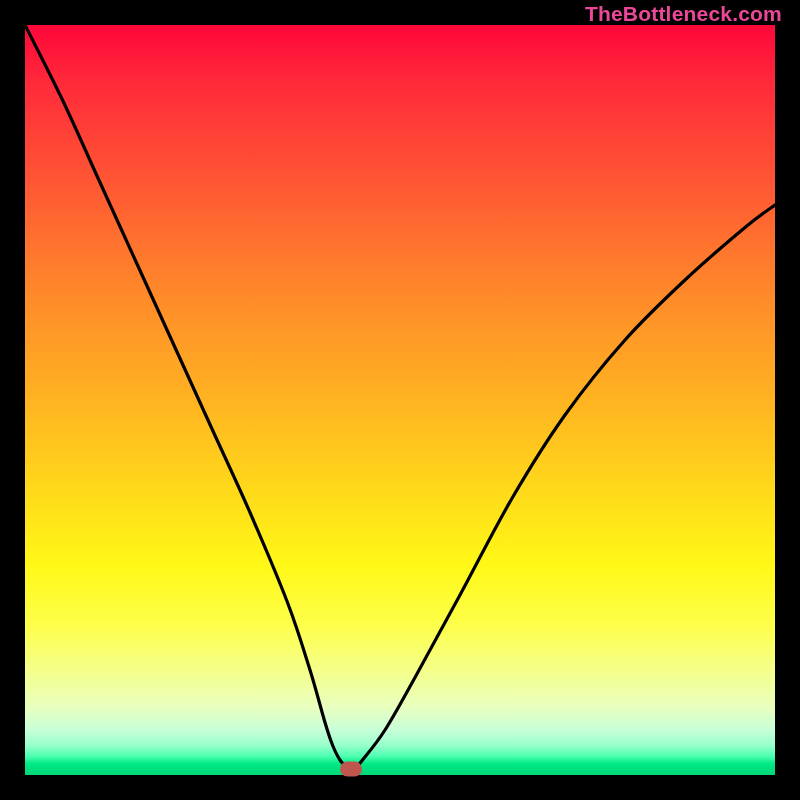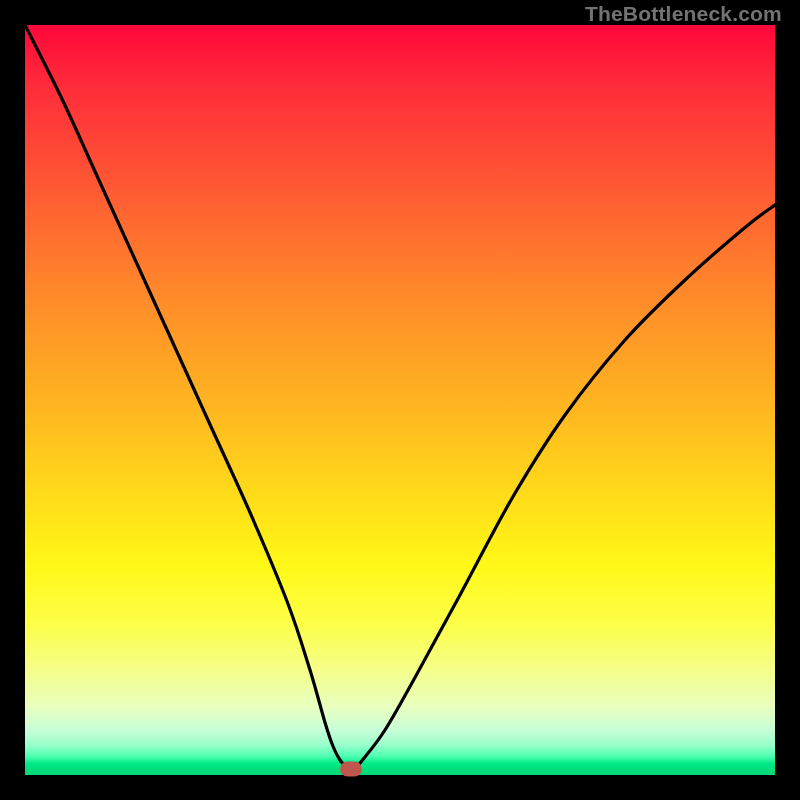--- a/index.html
+++ b/index.html
@@ -43,21 +43,21 @@
       #00d676 100%
     );
   }
   .watermark {
     position: absolute;
     top: 2px;
     right: 18px;
     font-family: Arial, Helvetica, sans-serif;
     font-size: 21px;
     font-weight: bold;
-    color: #737373;
+    color: #ec4899;
     letter-spacing: 0.2px;
   }
   svg.curve {
     position: absolute;
     top: 0;
     left: 0;
     width: 750px;
     height: 750px;
   }
   .marker {

